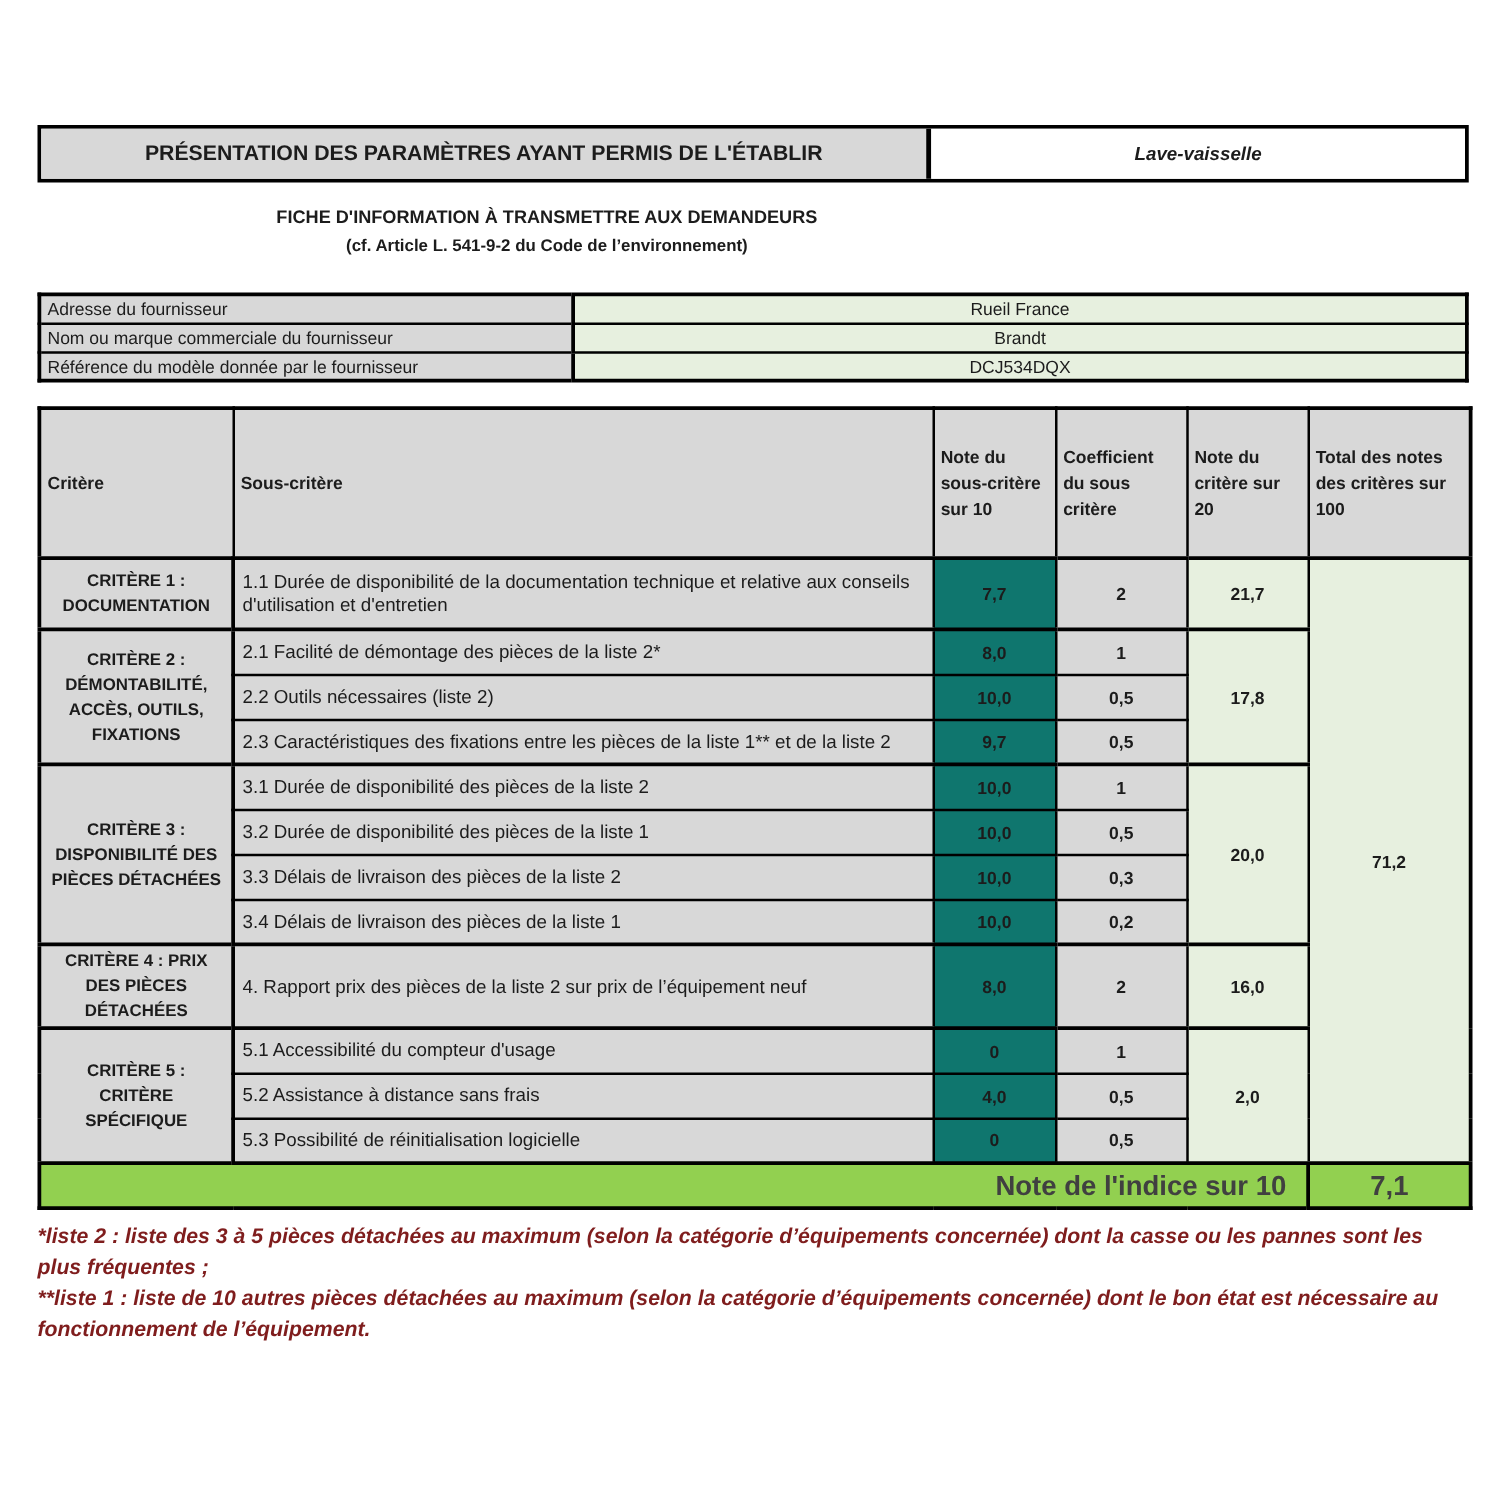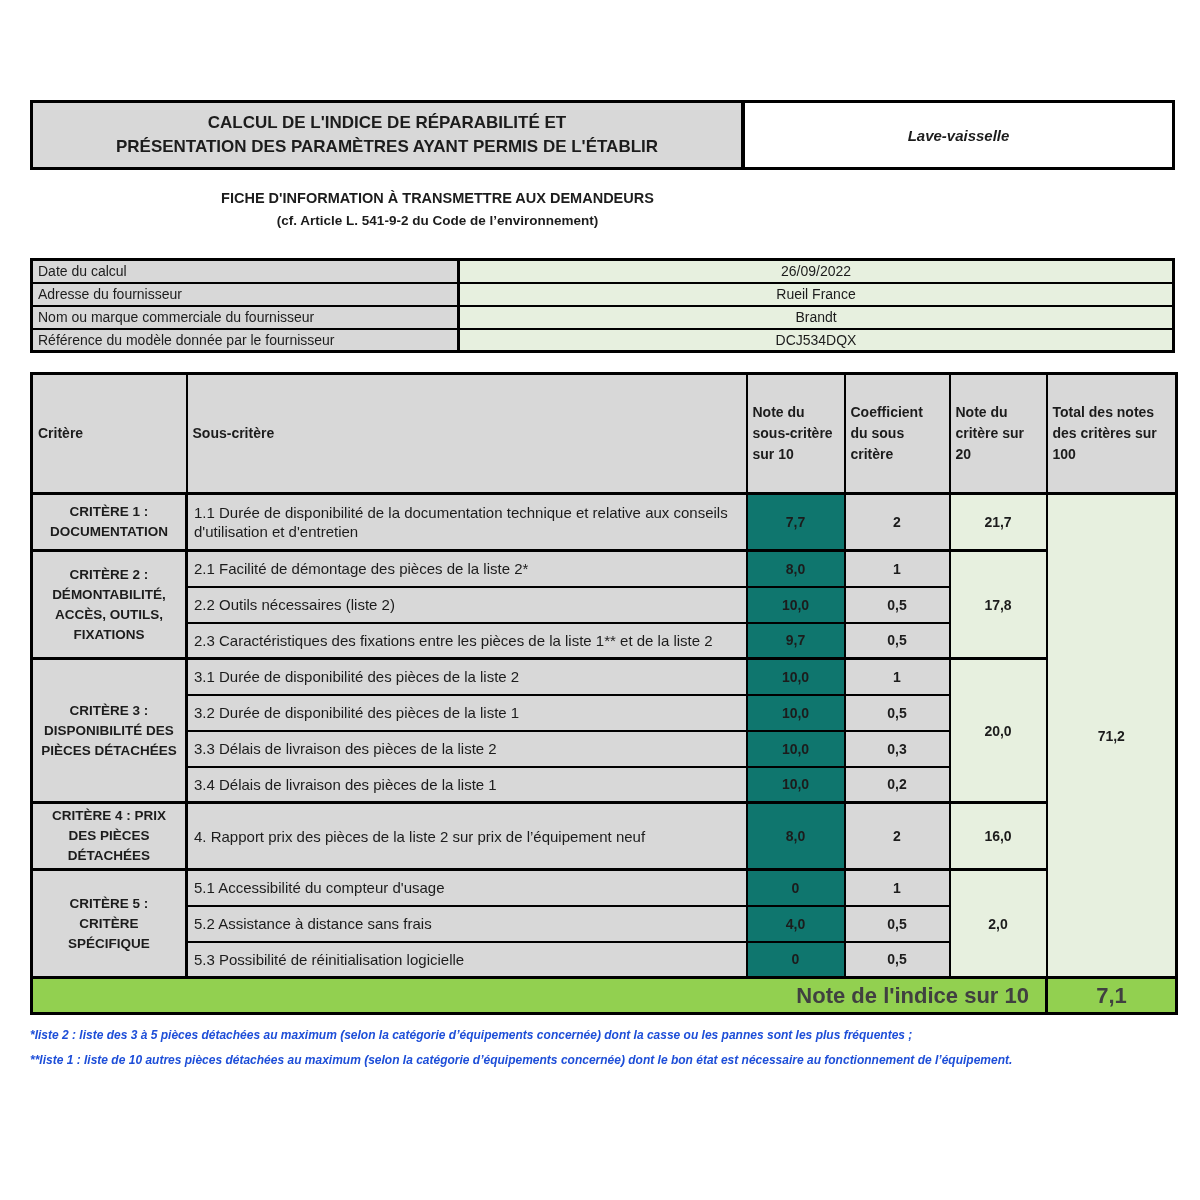--- a/index.html
+++ b/index.html
@@ -133,55 +133,50 @@
     font-size: 22px;
     color: #404040;
   }
   tr.final-row td.final-label { text-align: right; padding-right: 16px; }
   tr.final-row td.final-value { text-align: center; border-left: 3px solid #000; }
 
   
   .footnotes {
     margin-top: 8px;
     width: 1145px;
-    font-size: 12px;
+    font-size: 17px;
     font-weight: bold;
     font-style: italic;
     line-height: 25px;
-    color: #1d4ed8;
+    color: #7f1d1d;
   }
   .footnotes p { margin: 0; }
 </style>
 </head>
 <body>
 
 <div class="page">
   <div class="content">
 
     <div class="title-row">
       <div class="title-box">
-        <div>CALCUL DE L'INDICE DE RÉPARABILITÉ ET</div>
         <div>PRÉSENTATION DES PARAMÈTRES AYANT PERMIS DE L'ÉTABLIR</div>
       </div>
       <div class="product-box">
         <span>Lave-vaisselle</span>
       </div>
     </div>
 
     <div class="subheader">
       <div class="line1">FICHE D'INFORMATION À TRANSMETTRE AUX DEMANDEURS</div>
       <div class="line2">(cf. Article L. 541-9-2 du Code de l’environnement)</div>
     </div>
 
     <table class="info-table">
       <tbody>
-        <tr>
-          <td class="lbl">Date du calcul</td>
-          <td class="val">26/09/2022</td>
-        </tr>
         <tr>
           <td class="lbl">Adresse du fournisseur</td>
           <td class="val">Rueil France</td>
         </tr>
         <tr>
           <td class="lbl">Nom ou marque commerciale du fournisseur</td>
           <td class="val">Brandt</td>
         </tr>
         <tr>
           <td class="lbl">Référence du modèle donnée par le fournisseur</td>

